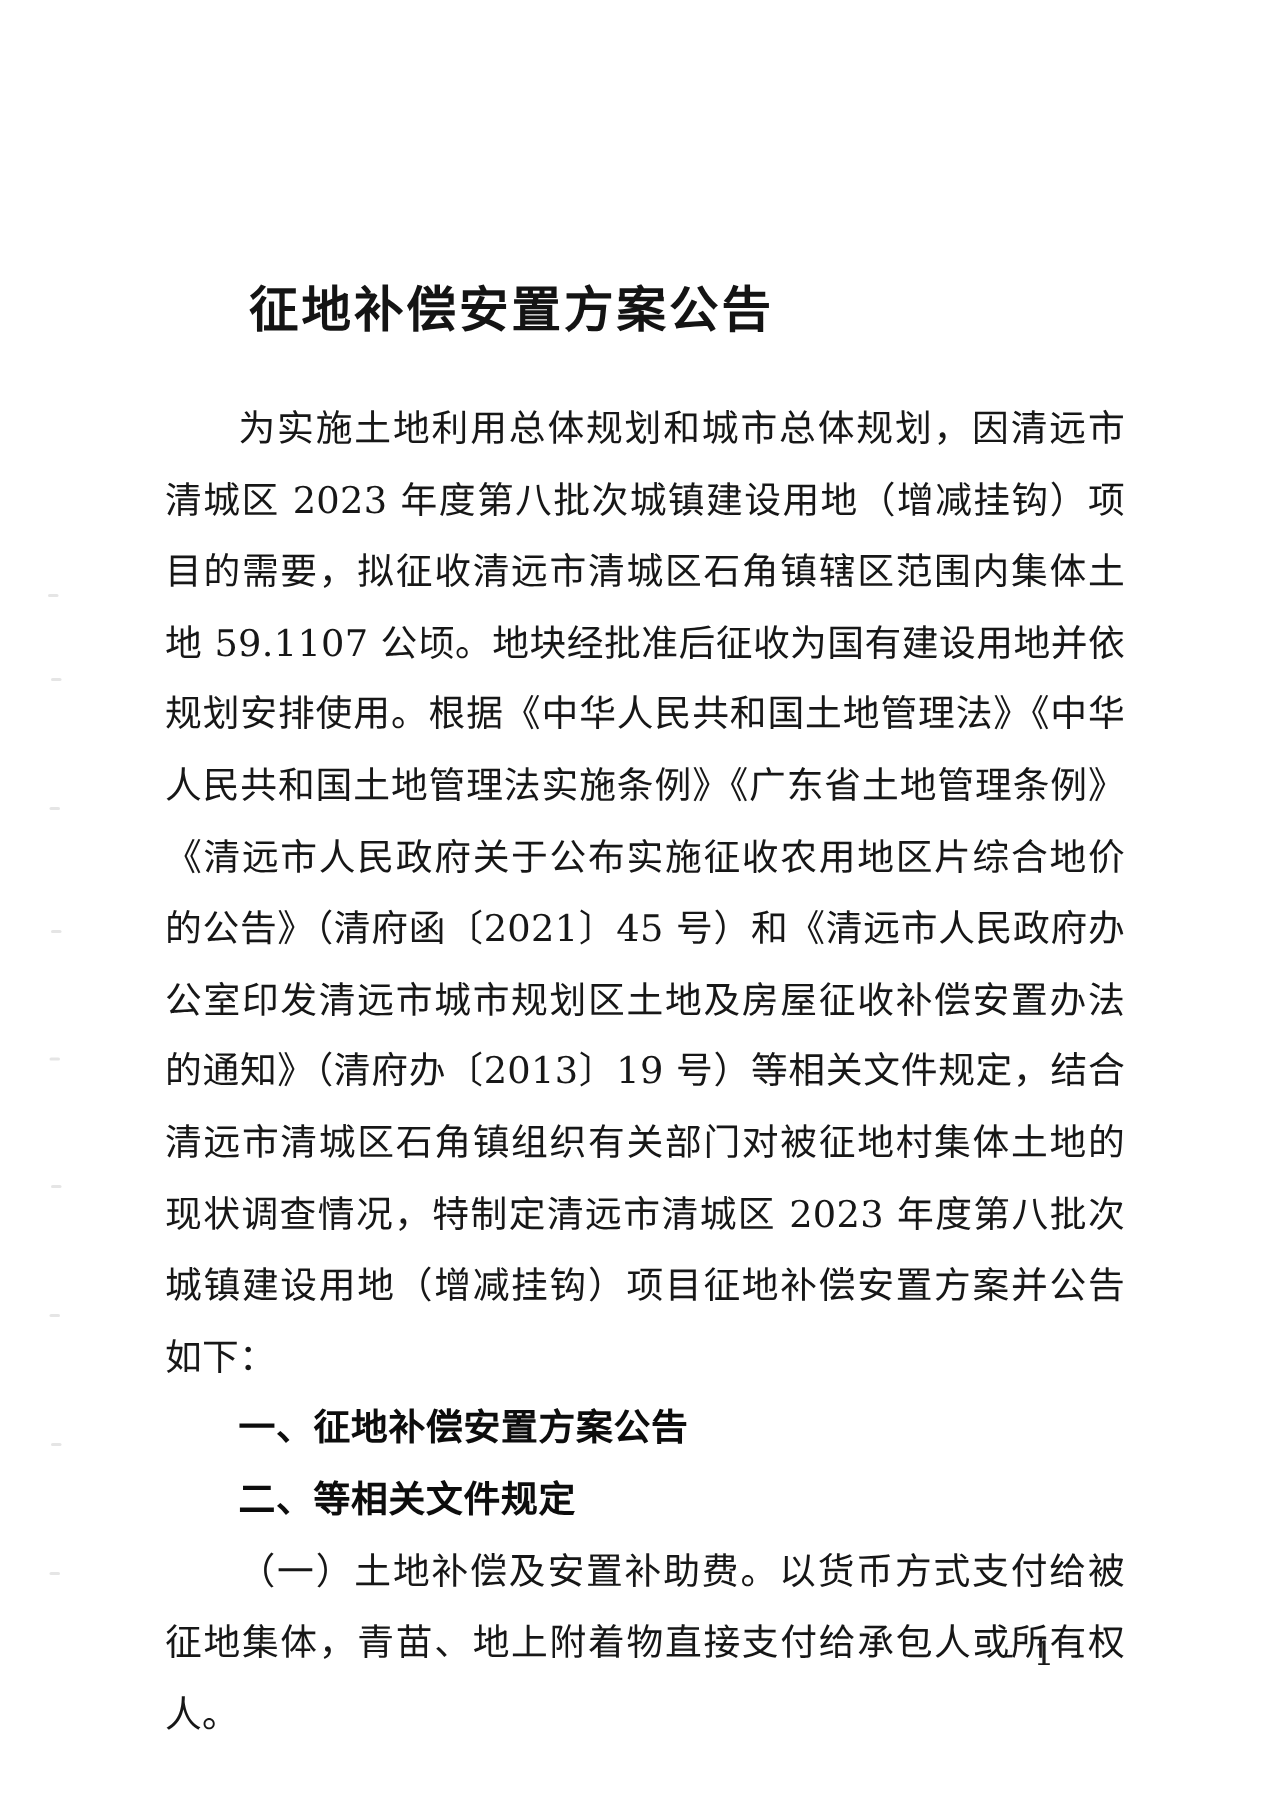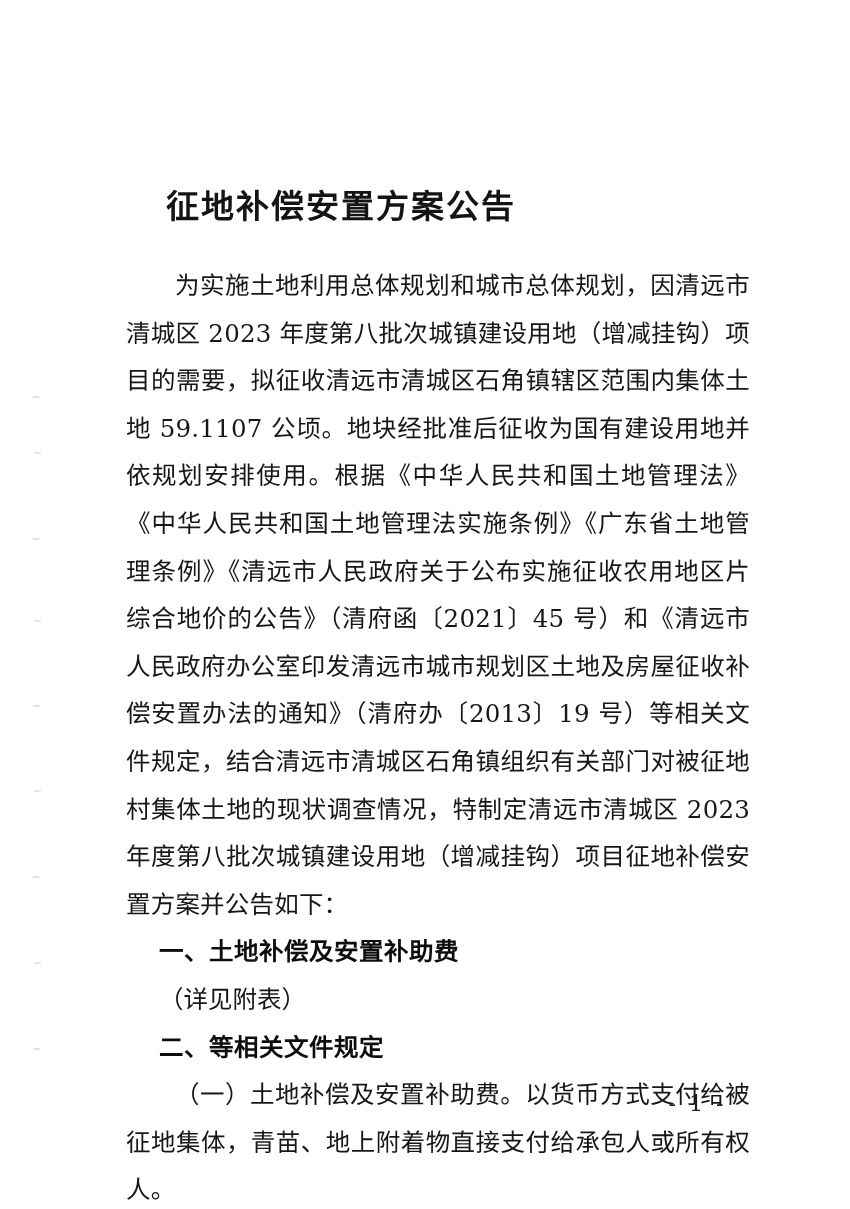--- a/index.html
+++ b/index.html
@@ -54,21 +54,20 @@
     letter-spacing: 0.2px;
     color: #171717;
     text-align: justify;
     text-justify: inter-ideograph;
     margin: 0;
     font-family: "DejaVu Serif", "Liberation Serif", serif;
   }
 
   .para.indent {
     text-indent: 2em;
-    margin-left: 16px;
   }
 
   
   .heading {
     font-family: "DejaVu Sans", "Liberation Sans", sans-serif;
     font-weight: 700;
     font-size: 24.5px;
     line-height: 47.6px;
     letter-spacing: 0.5px;
     text-indent: 2em;
@@ -126,23 +125,22 @@
   <div class="speckle" style="top:876px;left:33px;"></div>
   <div class="speckle" style="top:962px;left:34px;"></div>
   <div class="speckle" style="top:1048px;left:33px;"></div>
 
   <h1 id="doc-title">征地补偿安置方案公告</h1>
 
   <div id="body-block">
 
     <p class="para indent">为实施土地利用总体规划和城市总体规划，因清远市清城区 2023 年度第八批次城镇建设用地（增减挂钩）项目的需要，拟征收清远市清城区石角镇辖区范围内集体土地 59.1107 公顷。地块经批准后征收为国有建设用地并依规划安排使用。根据《中华人民共和国土地管理法》《中华人民共和国土地管理法实施条例》《广东省土地管理条例》《清远市人民政府关于公布实施征收农用地区片综合地价的公告》（清府函〔2021〕45 号）和《清远市人民政府办公室印发清远市城市规划区土地及房屋征收补偿安置办法的通知》（清府办〔2013〕19 号）等相关文件规定，结合清远市清城区石角镇组织有关部门对被征地村集体土地的现状调查情况，特制定清远市清城区 2023 年度第八批次城镇建设用地（增减挂钩）项目征地补偿安置方案并公告如下：</p>
 
-    <p class="heading">一、土地补偿及安置补助费</p>
+    <p class="heading">一、征地补偿安置方案公告</p>
 
-    <p class="note">（详见附表）</p>
 
     <p class="heading">二、等相关文件规定</p>
 
     <p class="para indent">（一）土地补偿及安置补助费。以货币方式支付给被征地集体，青苗、地上附着物直接支付给承包人或所有权人。</p>
 
   </div>
 
   <div id="page-number">
     <span class="pn-inner">- 1 -</span>
   </div>

